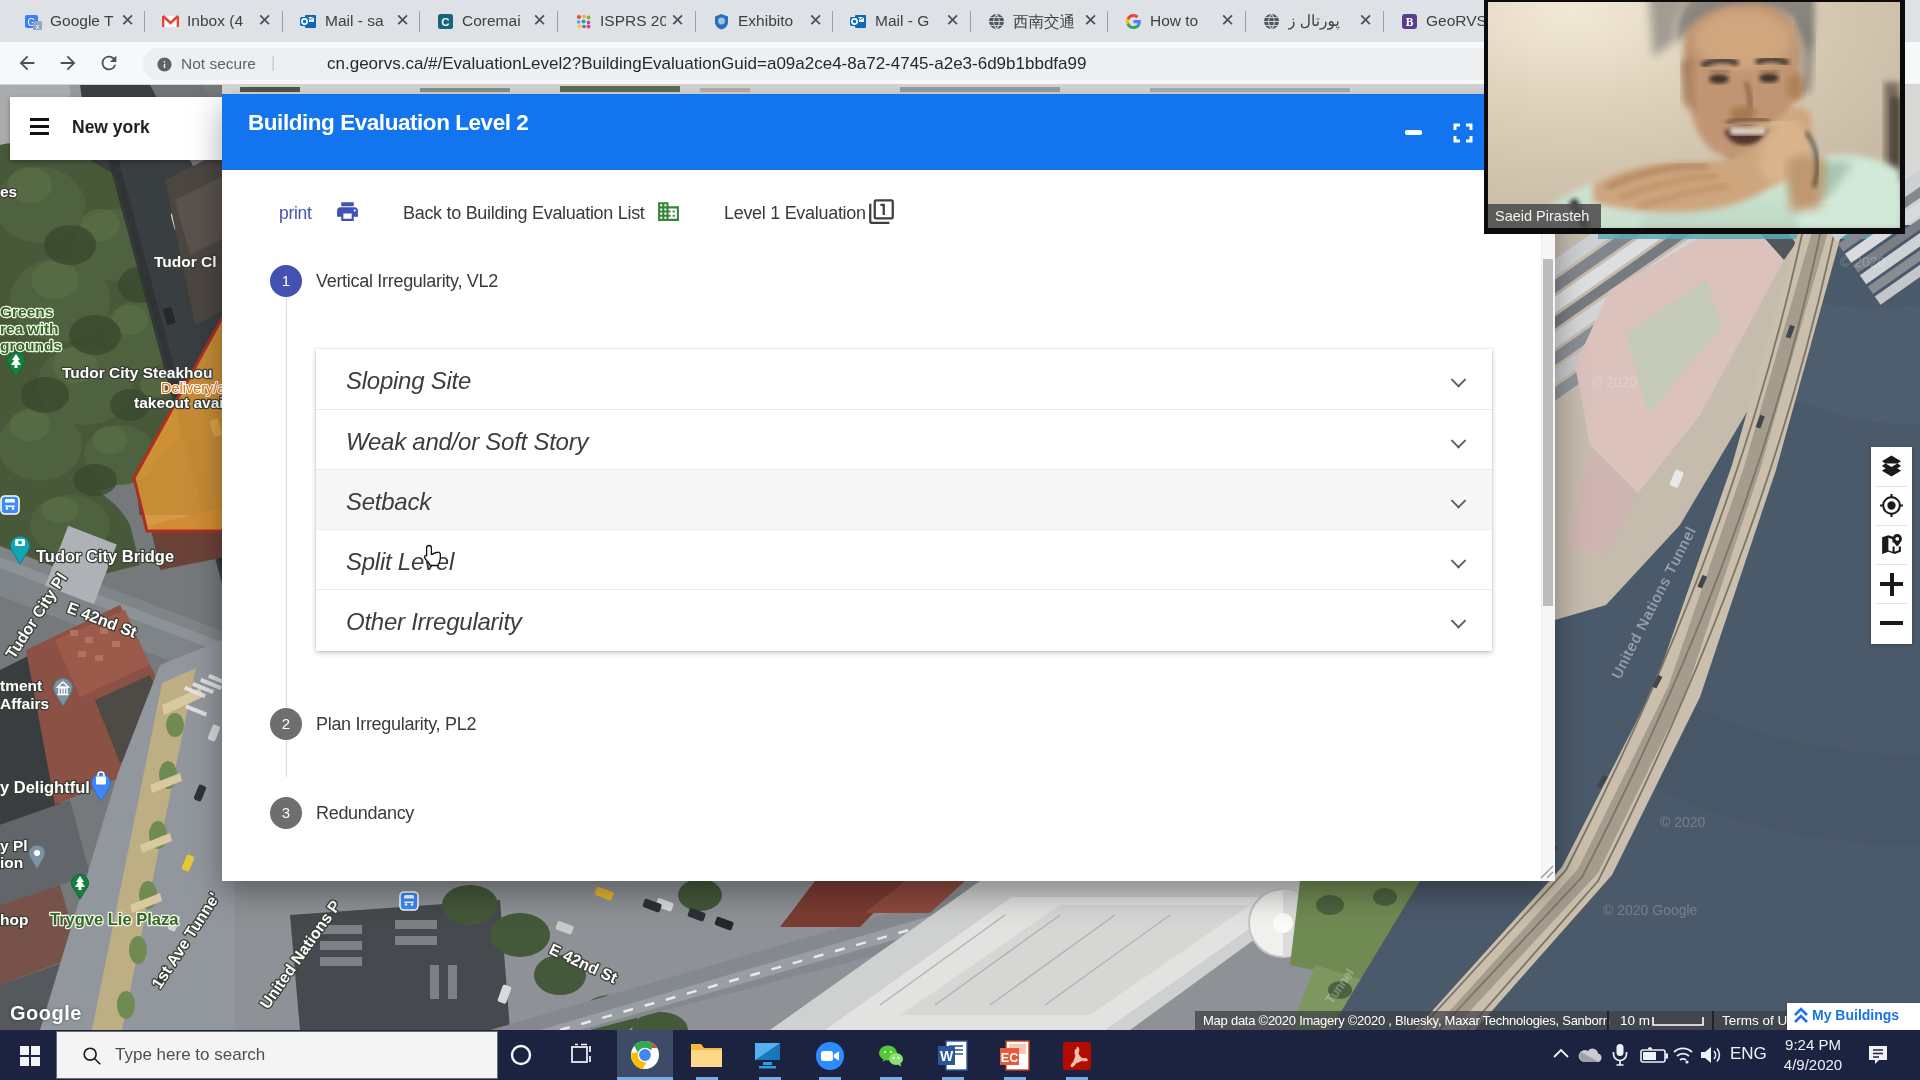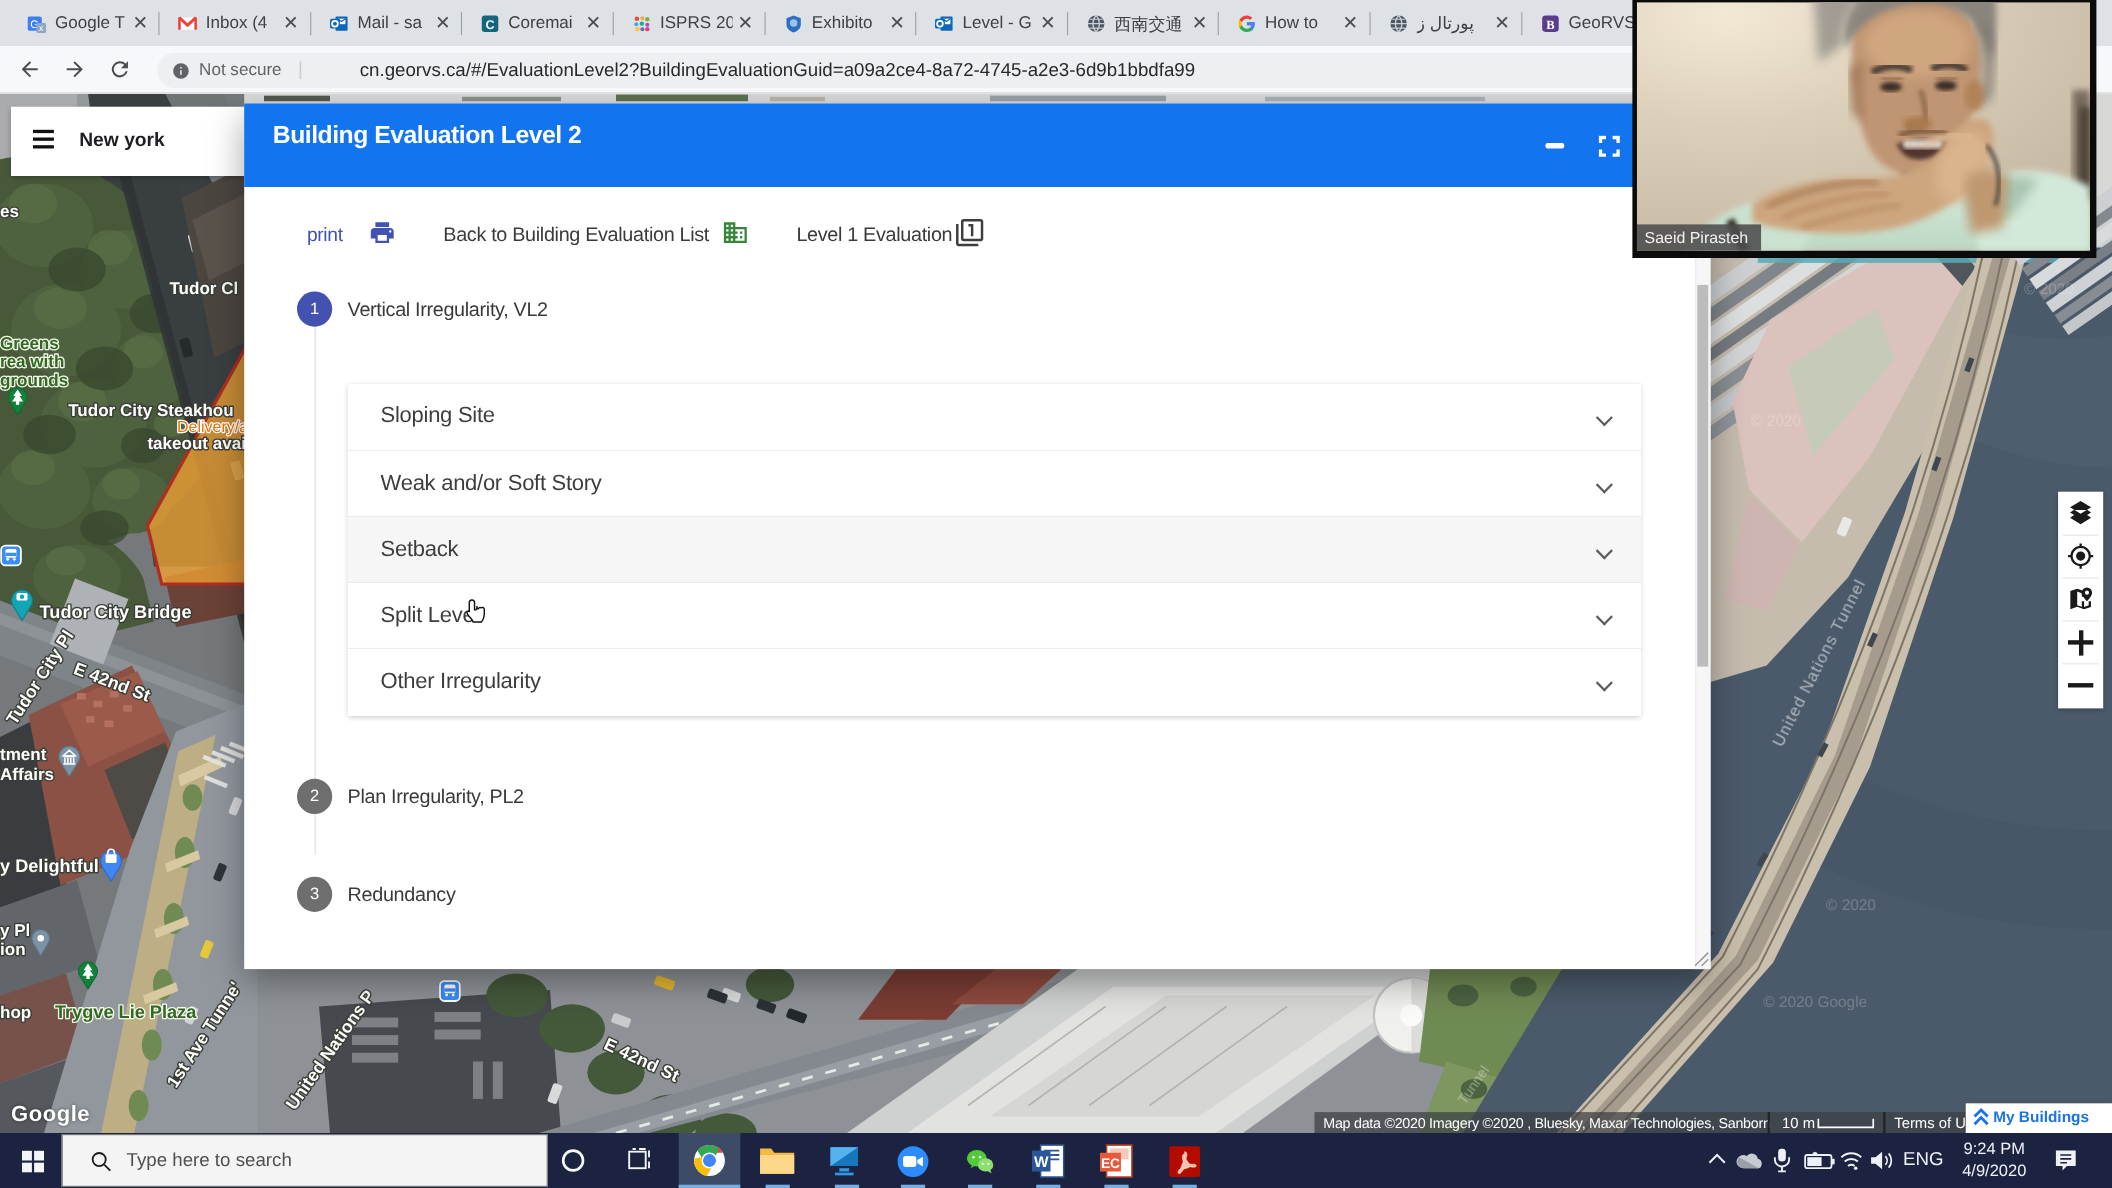--- a/index.html
+++ b/index.html
@@ -18,21 +18,21 @@
   #taskbar { position:absolute; left:0; top:1030px; width:1920px; height:62px; background:#1c2341; }
   .underline { position:absolute; top:47px; height:3px; background:#76aee3; }
   
   #modal { position:absolute; left:222px; top:94px; width:1333px; height:787px; background:#fff; box-shadow:0 12px 30px rgba(0,0,0,.35); }
   #mhead { position:absolute; left:0; top:0; width:100%; height:76px; background:#1374f0; }
   #mhead .title { position:absolute; left:26px; top:16px; font-size:22.5px; font-weight:bold; color:#fff; letter-spacing:-0.45px; }
   .mrow { position:absolute; font-size:18px; letter-spacing:-0.3px; color:#3a3a3a; }
   .stepc { position:absolute; width:32px; height:32px; border-radius:50%; color:#fff; text-align:center; line-height:32px; font-size:15px; }
   .acc-chev { position:absolute; right:28px; top:50%; width:11px; height:11px; border-right:2px solid #5c5c5c; border-bottom:2px solid #5c5c5c; transform:translateY(-70%) rotate(45deg); }
   .accrow { position:absolute; left:0; width:100%; height:60px; }
-  .accrow .lbl { position:absolute; left:30px; top:18px; font-size:20px; letter-spacing:-0.25px; color:#3d3d3d; }
+  .accrow .lbl { position:absolute; left:30px; top:18px; font-size:24px; letter-spacing:-0.25px; color:#3d3d3d;font-style:italic; }
 </style>
 </head>
 <body>
 
 <div class="abs" id="mapwrap" style="left:0;top:85px;width:1920px;height:945px;background:#6e7b68;">
 <svg width="1920" height="945" viewBox="0 0 1920 945" font-family="Liberation Sans, sans-serif">
   <defs>
     <g id="treepin">
           <path d="M0 14 L-7.5 2 A8.5 8.5 0 1 1 7.5 2 Z" fill="#12823b" stroke="#0c6b30" stroke-width="1"></path>
           <path d="M0 -9 L4 -3 h-2.2 L5 2 h-3.5 V5 h-3 V2 H-5 L-1.8 -3 H-4 Z" fill="#fff"></path>
@@ -610,21 +610,21 @@
       <span class="tx">✕</span>
   </div>
   <div class="tab" style="left:833px;width:138px;">
     <svg class="fav" viewBox="0 0 17 17">
         <rect x="5" y="2" width="11" height="13" rx="1" fill="#1066b8"></rect>
         <rect x="7" y="4" width="7" height="5" fill="#fff"></rect>
         <path d="M7 4 l3.5 2.5 L14 4" stroke="#1066b8" stroke-width="1" fill="none"></path>
         <rect x="0" y="4" width="9" height="9" rx="1.5" fill="#0f6cbd"></rect>
         <circle cx="4.5" cy="8.5" r="2.6" fill="none" stroke="#fff" stroke-width="1.6"></circle>
       </svg>
-    <span class="tt">Level - G</span>
+    <span class="tt">Mail - G</span>
       <span class="tx">✕</span>
   </div>
   <div class="tab" style="left:971px;width:137px;">
     <svg class="fav" viewBox="0 0 17 17">
         <circle cx="8.5" cy="8.5" r="7.5" fill="#4d565e"></circle>
         <path d="M1 8.5 h15 M8.5 1 a11 11 0 0 1 0 15 M8.5 1 a11 11 0 0 0 0 15 M2.5 4.5 h12 M2.5 12.5 h12" stroke="#c9d2d9" stroke-width="1.1" fill="none"></path>
       </svg>
     <span class="tt">西南交通</span>
       <span class="tx">✕</span>
   </div>

